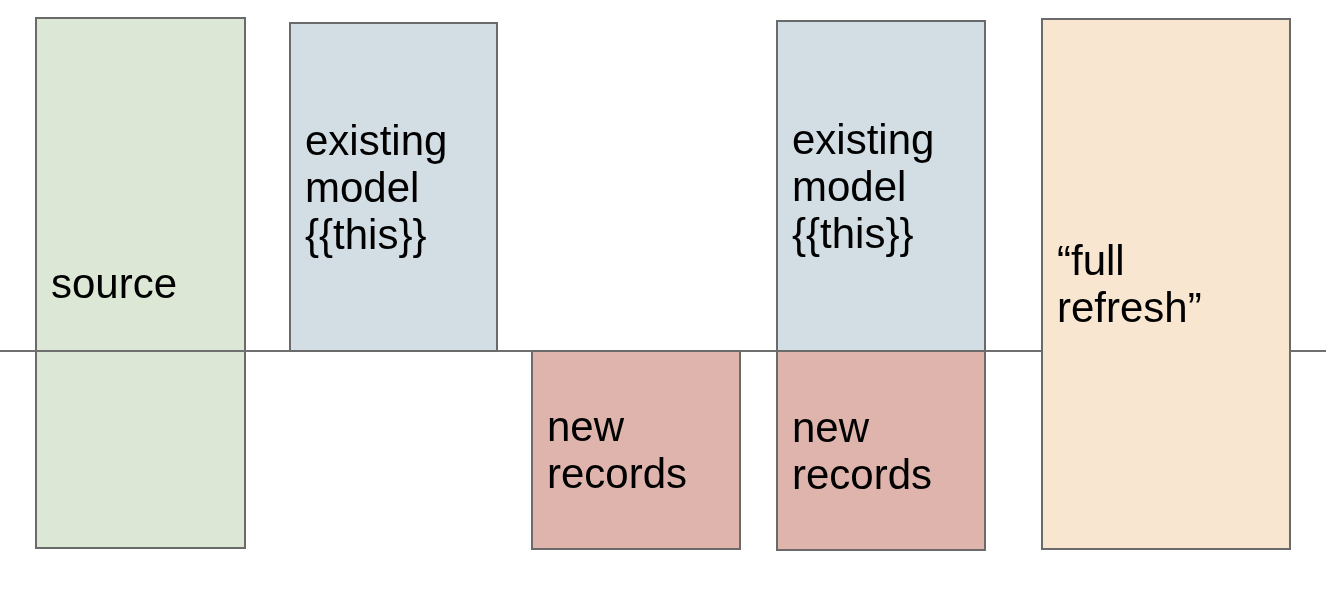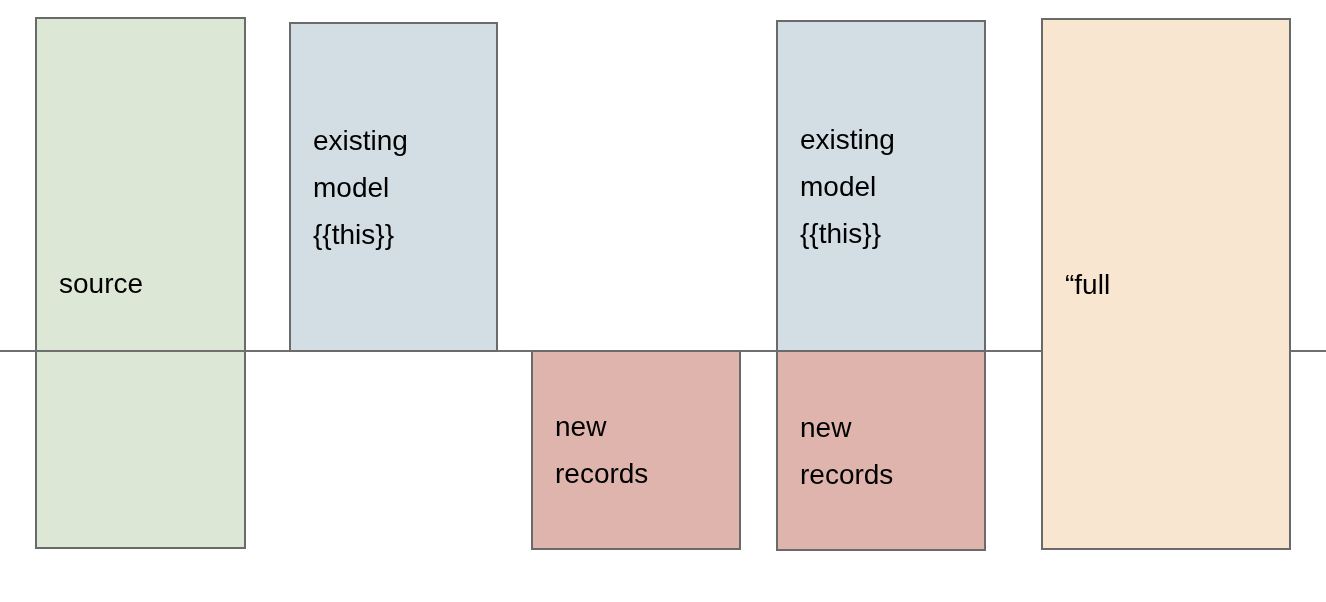--- a/index.html
+++ b/index.html
@@ -26,23 +26,23 @@
     z-index: 2;
   }
   .box {
     position: absolute;
     box-sizing: border-box;
     border: 2px solid #6a6a6a;
     display: flex;
     align-items: center;
   }
   .label {
-    padding-left: 22px;
+    padding-left: 14px;
     padding-right: 6px;
-    font-size: 28px;
+    font-size: 42px;
     line-height: 47px;
     letter-spacing: 0;
   }
   .ln { display: block; white-space: nowrap; }
 
   
   .b-source { left: 35px;  top: 17px;  width: 211px; height: 532px; background: #dce8d5; z-index: 1; }
   .b-em1    { left: 289px; top: 22px;  width: 209px; height: 330px; background: #d2dee3; z-index: 3; }
   .b-nr1    { left: 531px; top: 350px; width: 210px; height: 200px; background: #deb4ac; z-index: 3; }
   .b-em2    { left: 776px; top: 20px;  width: 210px; height: 332px; background: #d2dee3; z-index: 3; }
@@ -88,16 +88,17 @@
   <div class="box b-nr2">
     <div class="label">
       <span class="ln">new</span>
       <span class="ln">records</span>
     </div>
   </div>
 
   <div class="box b-fr">
     <div class="label">
       <span class="ln">“full</span>
+      <span class="ln">refresh”</span>
     </div>
   </div>
 
 </div>
 
 </body></html>

